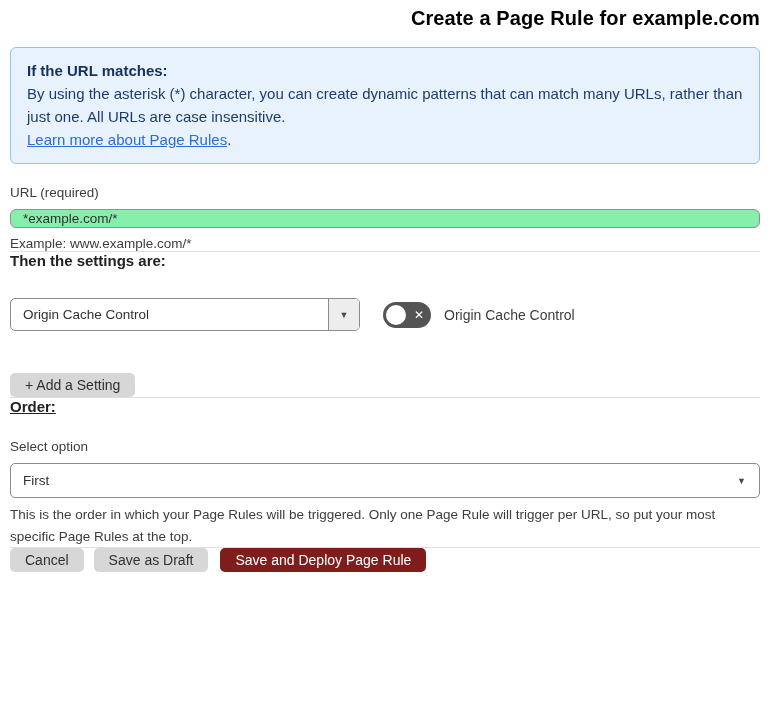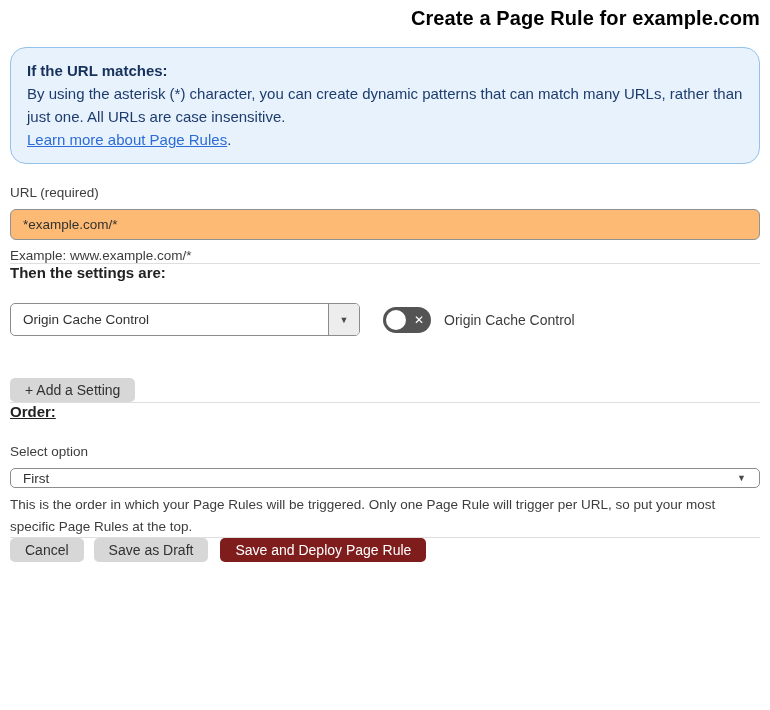--- a/index.html
+++ b/index.html
@@ -18,21 +18,21 @@
     font-weight: bold;
     color: #000000;
     margin: 0 0 17px 0;
     letter-spacing: 0.1px;
     text-align: right;
   }
 
   .info-box {
     background: #e8f2fc;
     border: 1px solid #93c2eb;
-    border-radius: 16px;
+    border-radius: 6px;
     padding: 11px 16px 12px 16px;
     margin-bottom: 21px;
     font-size: 15px;
     line-height: 23px;
     color: #1d3c6e;
   }
   .info-box .info-heading {
     font-weight: bold;
     color: #16325c;
   }
@@ -44,29 +44,29 @@
 
   .field-label {
     font-size: 13.5px;
     color: #3d3d3d;
     margin-bottom: 9px;
   }
 
   .text-input {
     display: block;
     width: 100%;
-    height: 31px;
+    height: 19px;
     border: 1px solid #919191;
     border-radius: 6px;
     padding: 0 12px;
     font-size: 13.5px;
     font-family: "Liberation Sans", "DejaVu Sans", sans-serif;
     color: #313131;
     outline: none;
-    background: #fdba74;
+    background: #86efac;
   }
 
   .helper-text {
     font-size: 13.5px;
     color: #3d3d3d;
     margin-top: 8px;
   }
 
   hr.divider {
     border: none;
@@ -74,21 +74,21 @@
     margin: 0;
   }
   .divider-1 { margin-top: 15px; margin-bottom: 25px; }
   .divider-2 { margin-top: 15px; margin-bottom: 24px; }
   .divider-3 { margin-top: 23px; margin-bottom: 16px; }
 
   .section-heading {
     font-size: 15px;
     font-weight: bold;
     color: #222222;
-    margin-bottom: 22px;
+    margin-bottom: 29px;
   }
   .section-heading-order { margin-bottom: 24px; text-decoration: underline; }
 
   .setting-row {
     display: flex;
     align-items: center;
   }
 
   .setting-picker {
     display: flex;
@@ -174,21 +174,21 @@
     background: #7f1d1d;
     color: #ffffff;
   }
   .add-setting-btn { margin-top: 42px; }
 
   .select-control {
     position: relative;
     display: flex;
     align-items: center;
     width: 100%;
-    height: 20px;
+    height: 35px;
     border: 1px solid #8c8c8c;
     border-radius: 5px;
     background: #ffffff;
     padding: 0 12px;
     font-size: 13.5px;
     color: #313131;
     cursor: pointer;
   }
   .select-control .select-caret {
     position: absolute;

